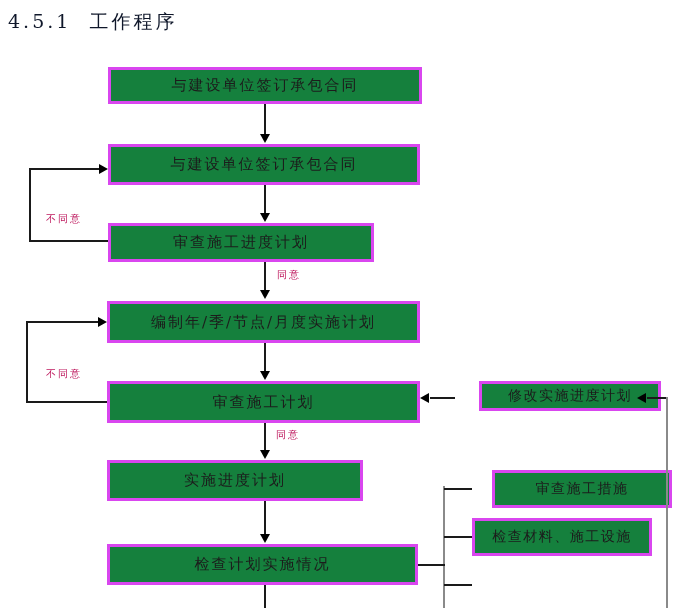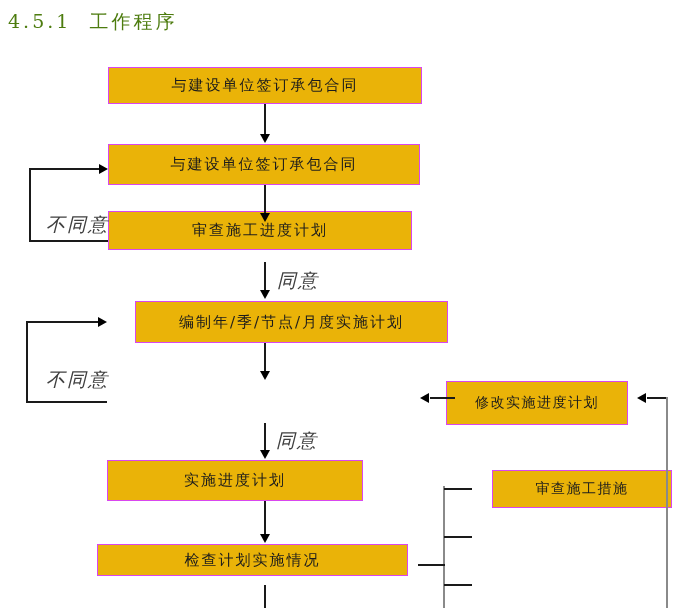--- a/index.html
+++ b/index.html
@@ -1,58 +1,59 @@
 <!DOCTYPE html>
 <html><head>
 <meta charset="utf-8">
 <style>
   html,body { margin:0; padding:0; background:#ffffff; }
   #canvas {
     position:relative; width:676px; height:608px; background:#ffffff;
     font-family:"DejaVu Serif","Liberation Serif",serif; overflow:hidden;
   }
   .heading {
-    position:absolute; left:8px; top:9px; font-size:19px; color:#4d7c0f;
+    position:absolute; left:8px; top:9px; font-size:19px; color:#0f172a;
     letter-spacing:3px; white-space:pre;
   }
   .node {
-    position:absolute; border:1px solid #d946ef; background:#eab308;
+    position:absolute; border:3px solid #d946ef; background:#15803d;
     display:flex; align-items:center; justify-content:center;
     font-size:15px; color:#1c1c1c; letter-spacing:2px; white-space:nowrap;
     box-sizing:border-box;
   }
   .node.small { font-size:14px; letter-spacing:1.5px; }
   .hline, .vline { position:absolute; background:#1a1a1a; }
   .gray { background:#8a8a8a; }
   .lbl {
-    position:absolute; font-size:19px; color:#404040; letter-spacing:2px;
+    position:absolute; font-size:10px; color:#be185d; letter-spacing:2px;
     white-space:nowrap;
-    font-style:italic;
   }
   .arrow { position:absolute; width:0; height:0; }
   .arrow.down  { border-left:5px solid transparent; border-right:5px solid transparent; border-top:9px solid #000; }
   .arrow.right { border-top:5px solid transparent; border-bottom:5px solid transparent; border-left:9px solid #000; }
   .arrow.left  { border-top:5px solid transparent; border-bottom:5px solid transparent; border-right:9px solid #000; }
 </style>
 </head>
 <body>
 
 <div id="canvas">
 
   <div class="heading">4.5.1  工作程序</div>
 
   <div class="node" style="left:108px; top:67px;  width:314px; height:37px;">与建设单位签订承包合同</div>
   <div class="node" style="left:108px; top:144px; width:312px; height:41px;">与建设单位签订承包合同</div>
-  <div class="node" style="left:108px; top:211px; width:304px; height:39px;">审查施工进度计划</div>
-  <div class="node" style="left:107px; top:301px; width:313px; height:42px;margin-left:28px;">编制年/季/节点/月度实施计划</div>
+  <div class="node" style="left:108px; top:223px; width:266px; height:39px;">审查施工进度计划</div>
+  <div class="node" style="left:107px; top:301px; width:313px; height:42px;">编制年/季/节点/月度实施计划</div>
+  <div class="node" style="left:107px; top:381px; width:313px; height:42px;">审查施工计划</div>
   <div class="node" style="left:107px; top:460px; width:256px; height:41px;">实施进度计划</div>
-  <div class="node" style="left:97px; top:544px; width:311px; height:32px;font-family:Liberation Mono, monospace;">检查计划实施情况</div>
+  <div class="node" style="left:107px; top:544px; width:311px; height:41px;font-family:Liberation Mono, monospace;">检查计划实施情况</div>
 
-  <div class="node small" style="left:446px; top:381px; width:182px; height:44px;">修改实施进度计划</div>
+  <div class="node small" style="left:479px; top:381px; width:182px; height:30px;">修改实施进度计划</div>
   <div class="node small" style="left:492px; top:470px; width:180px; height:38px;">审查施工措施</div>
+  <div class="node small" style="left:472px; top:518px; width:180px; height:38px;">检查材料、施工设施</div>
 
   <div class="vline" style="left:264px; top:104px; width:2px; height:30px;"></div>
   <div class="arrow down" style="left:260px; top:134px;"></div>
 
   <div class="vline" style="left:264px; top:185px; width:2px; height:29px;"></div>
   <div class="arrow down" style="left:260px; top:213px;"></div>
 
   <div class="vline" style="left:264px; top:262px; width:2px; height:29px;"></div>
   <div class="arrow down" style="left:260px; top:290px;"></div>
   <div class="lbl" style="left:277px; top:268px;">同意</div>

